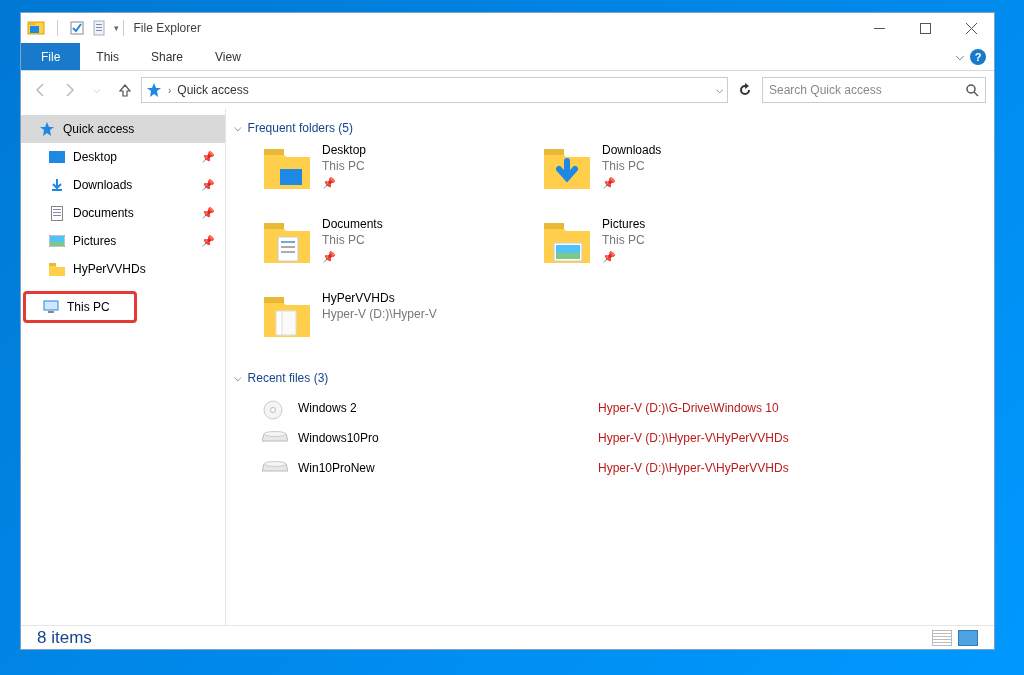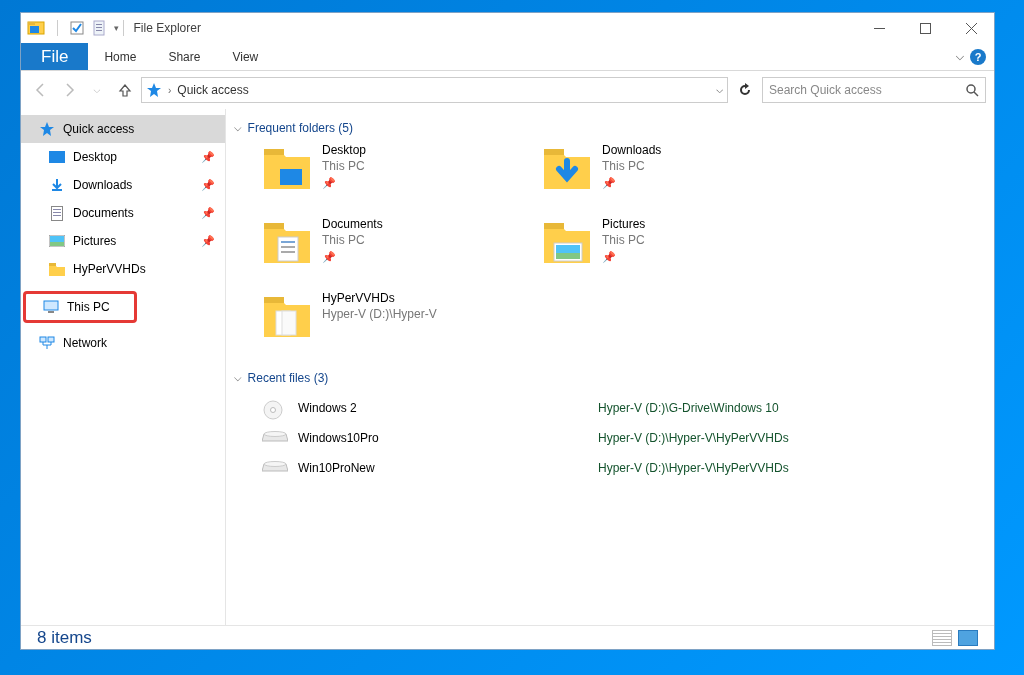--- a/index.html
+++ b/index.html
@@ -47,21 +47,21 @@
   height: 28px;
   display: flex;
   align-items: stretch;
   border-bottom: 1px solid #d9d9d9;
 }
 .ribbon .file-tab {
   background:#1979ca;
   color:#fff;
   padding:0 20px;
   display:flex; align-items:center;
-  font-size:17px;
+  font-size:12px;
 }
 .ribbon .tab {
   padding:0 16px;
   display:flex; align-items:center;
   color:#333;
 }
 .ribbon .spacer { flex:1; }
 .ribbon .help {
   display:flex; align-items:center; gap:6px; padding-right:8px;
 }
@@ -172,21 +172,21 @@
 
 .files-list { margin-left:30px; }
 .file-row {
   display:grid;
   grid-template-columns: 36px 300px 1fr;
   align-items:center;
   height:30px;
 }
 .file-row .file-icon { width:24px; height:18px; }
 .file-row .fname { color:#000; }
-.file-row .fpath { color:#14532d; }
+.file-row .fpath { color:#b91c1c; }
 
 
 .statusbar {
   height:24px;
   border-top:1px solid #e5e5e5;
   display:flex; align-items:center;
   padding:0 16px;
   color:#14468c;
   font-size:17px;
 }
@@ -243,21 +243,21 @@
       <div class="wbtn">
           <svg viewBox="0 0 11 11">
             <path d="M0 0 L11 11 M11 0 L0 11" stroke="#555" stroke-width="1"></path>
           </svg>
         </div>
     </div>
   </div>
 
   <div class="ribbon">
     <div class="file-tab">File</div>
-    <div class="tab">Home</div>
+    <div class="tab">This</div>
     <div class="tab">Share</div>
     <div class="tab">View</div>
     <div class="spacer"></div>
     <div class="help">
       <span class="chev">⌵</span>
       <span class="help-icon">?</span>
     </div>
   </div>
 
   <div class="navbar">
@@ -372,30 +372,20 @@
       <div class="nav-item highlighted-box">
         <span class="icn">
             <svg width="16" height="14" viewBox="0 0 16 14">
               <rect x="1" y="1" width="14" height="9" fill="#cfe8ff" stroke="#1e88e5"></rect>
               <rect x="5" y="11" width="6" height="2" fill="#888"></rect>
             </svg>
           </span>
         <span>This PC</span>
       </div>
       <div style="height:6px;"></div>
-      <div class="nav-item root">
-        <span class="icn">
-            <svg width="16" height="14" viewBox="0 0 16 14">
-              <rect x="1" y="1" width="6" height="5" fill="#cfe8ff" stroke="#1e88e5"></rect>
-              <rect x="9" y="1" width="6" height="5" fill="#cfe8ff" stroke="#1e88e5"></rect>
-              <path d="M4 6 L4 9 L12 9 L12 6 M8 9 L8 13" stroke="#1e88e5" fill="none"></path>
-            </svg>
-          </span>
-        <span>Network</span>
-      </div>
     </div>
 
     <div class="content">
 
       <div class="section-header">
         <span class="chev">⌵</span>
         <span><span>Frequent folders</span> (<span>5</span>)</span>
       </div>
 
       <div class="folders-grid">

